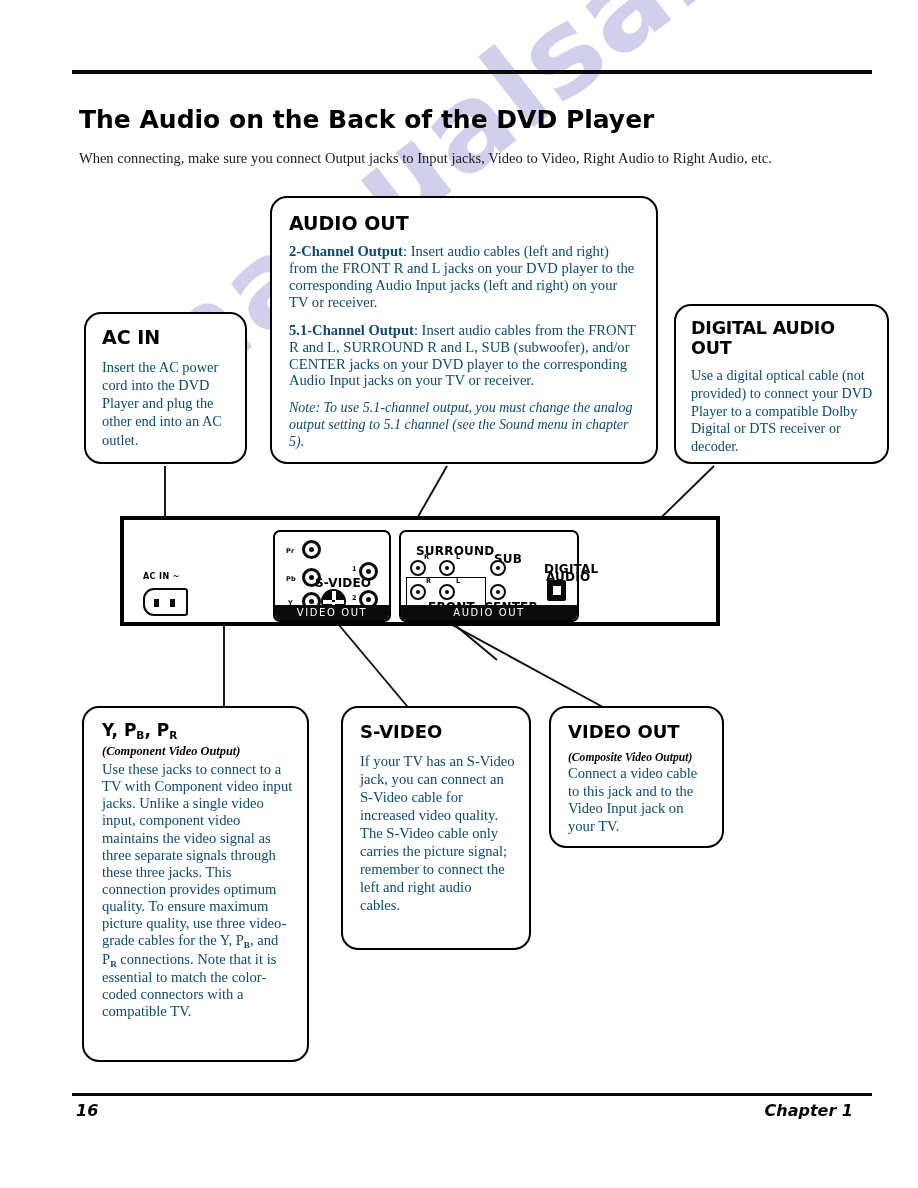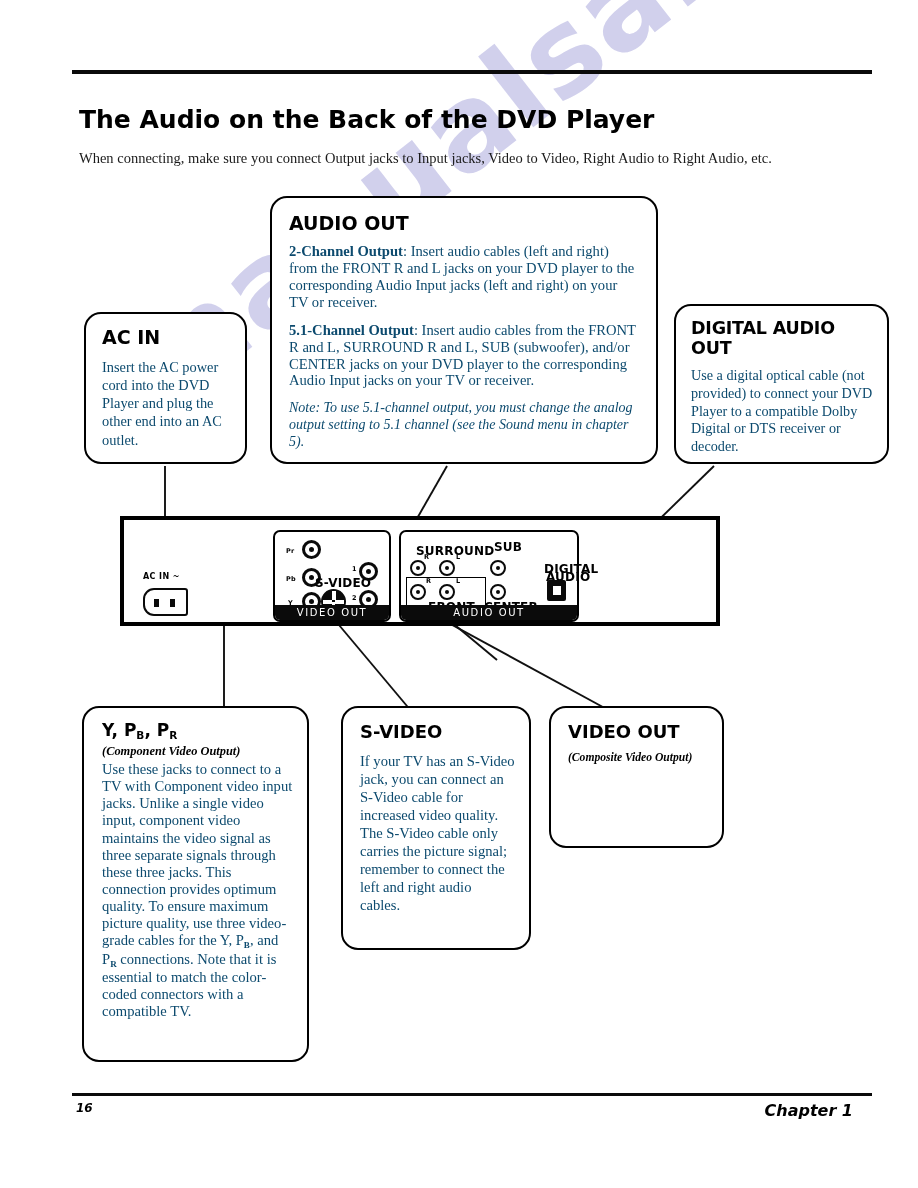--- a/index.html
+++ b/index.html
@@ -136,21 +136,21 @@
   #acin-sock .pin{position:absolute;top:9px;width:5px;height:8px;background:#0a0a0a;}
   #acin-lbl{position:absolute;left:143px;top:572px;z-index:6;
     font-family:"DejaVu Sans",sans-serif;font-size:8px;font-weight:700;letter-spacing:.4px;}
 
   
   #leaders{position:absolute;left:0;top:0;width:918px;height:1188px;z-index:3;pointer-events:none;}
 
   
   #ftr-rule{position:absolute;left:72px;top:1093px;width:800px;height:3px;background:#0a0a0a;z-index:4;}
   #ftr-page{position:absolute;left:76px;top:1101px;z-index:4;
-    font-family:"DejaVu Sans",sans-serif;font-weight:700;font-style:italic;font-size:12px;}
+    font-family:"DejaVu Sans",sans-serif;font-weight:700;font-style:italic;font-size:16px;}
   #ftr-chap{position:absolute;right:65px;top:1101px;z-index:4;
     font-family:"DejaVu Sans",sans-serif;font-weight:700;font-style:italic;font-size:16px;}
 </style>
 </head>
 <body>
 
 <div id="page">
 
   <div id="watermark">manualsarchive.com</div>
 
@@ -214,20 +214,21 @@
   </div>
 
   <div class="callout" id="co-svideo">
     <div class="c-title">S-VIDEO</div>
     <p class="body-txt">If your TV has an S-Video jack, you can connect an S-Video cable for increased video quality. The S-Video cable only carries the picture signal; remember to connect the left and right audio cables.</p>
   </div>
 
   <div class="callout" id="co-videoout">
     <div class="c-title">VIDEO OUT</div>
     <div class="c-sub">(Composite Video Output)</div>
+    <p class="body-txt">Connect a video cable to this jack and to the Video Input jack on your TV.</p>
   </div>
 
   <div id="panel">
 
     <div class="jackbox" id="vbox">
       <div class="rca" style="left:27px;top:8px;"></div>
       <div class="jlabel" style="left:11px;top:15px;">Pr</div>
       <div class="rca" style="left:27px;top:36px;"></div>
       <div class="jlabel" style="left:11px;top:43px;">Pb</div>
       <div class="rca" style="left:27px;top:60px;"></div>
@@ -245,21 +246,21 @@
       <div class="rca" style="left:84px;top:30px;"></div>
       <div class="jlabel" style="left:77px;top:33px;">1</div>
       <div class="rca" style="left:84px;top:58px;"></div>
       <div class="jlabel" style="left:77px;top:62px;">2</div>
 
       <div class="jackbar">VIDEO OUT</div>
     </div>
 
     <div class="jackbox" id="abox">
       <div class="jlabel t7" style="left:15px;top:12px;">SURROUND</div>
-      <div class="jlabel t7" style="left:93px;top:8px;">SUB</div>
+      <div class="jlabel t7" style="left:93px;top:20px;">SUB</div>
 
       <div class="rca sm" style="left:9px;top:28px;"></div>
       <div class="jlabel" style="left:23px;top:21px;">R</div>
       <div class="rca sm" style="left:38px;top:28px;"></div>
       <div class="jlabel" style="left:55px;top:21px;">L</div>
       <div class="rca sm" style="left:89px;top:28px;"></div>
 
       <div id="frontgrp"></div>
       <div class="rca sm" style="left:9px;top:52px;"></div>
       <div class="jlabel" style="left:25px;top:45px;">R</div>

